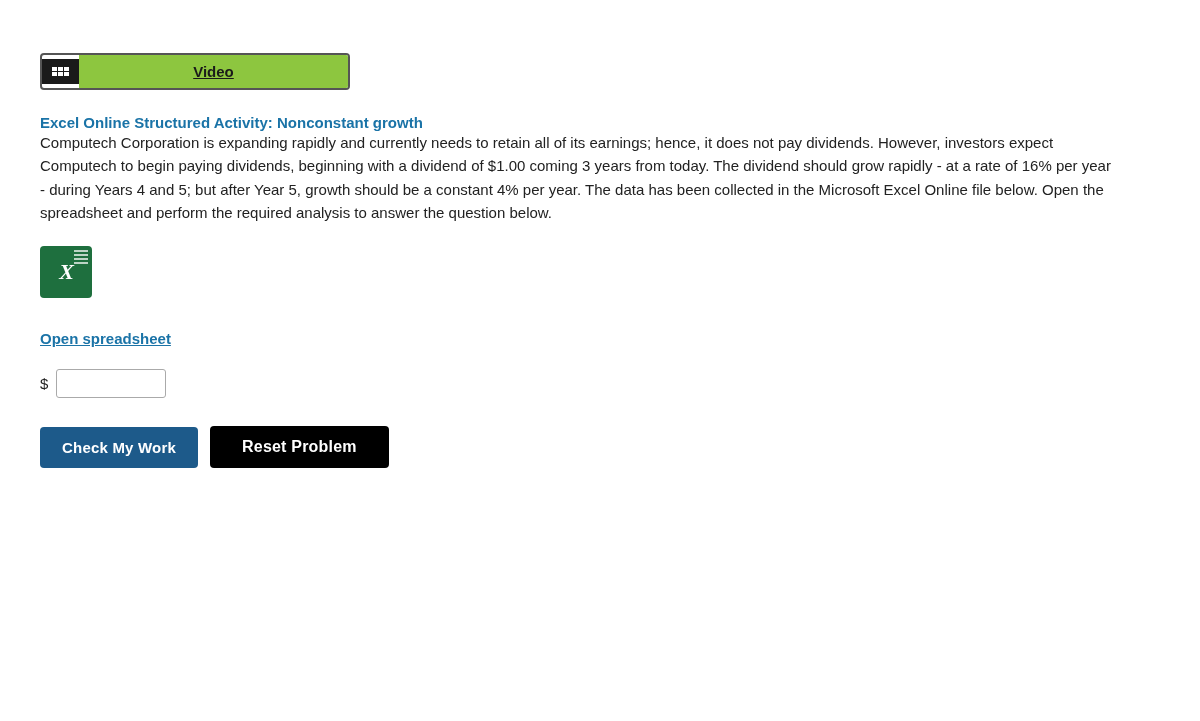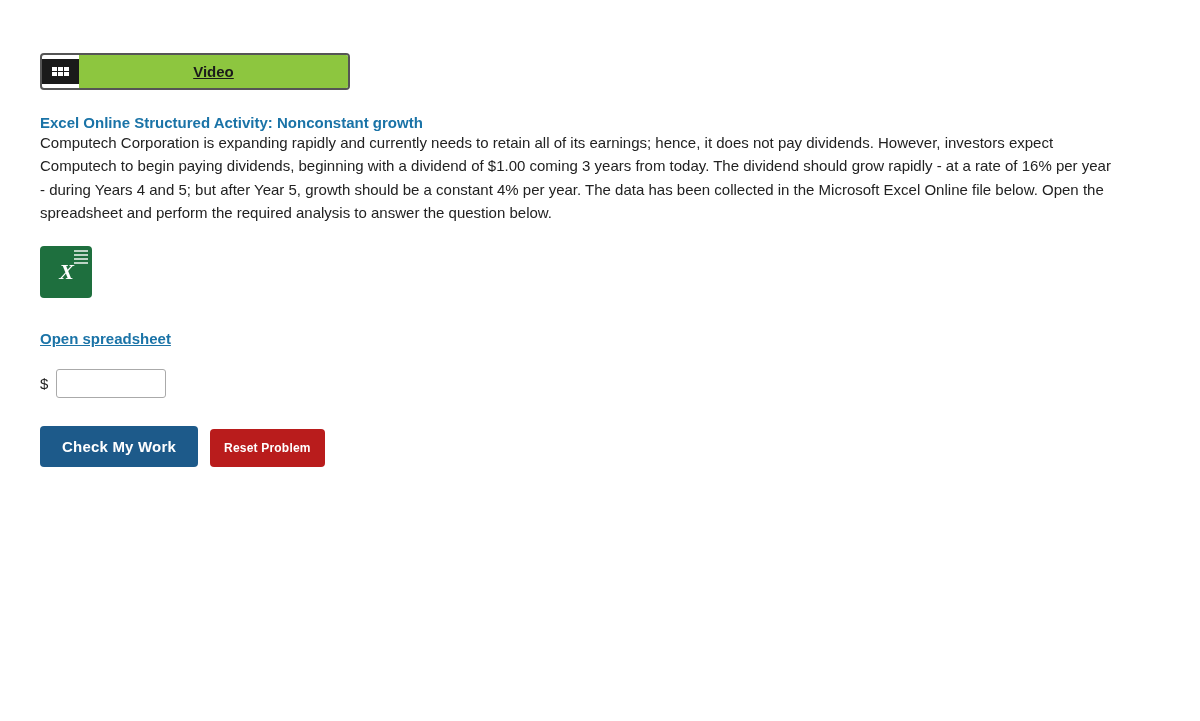--- a/index.html
+++ b/index.html
@@ -180,26 +180,26 @@
       border: none;
       border-radius: 4px;
       padding: 12px 22px;
       font-size: 15px;
       font-weight: 600;
       cursor: pointer;
       letter-spacing: 0.2px;
     }
 
     .btn-reset {
-      background: #b91c1c;
+      background: #000000;
       color: #fff;
       border: none;
       border-radius: 4px;
-      padding: 12px 14px;
-      font-size: 12px;
+      padding: 12px 32px;
+      font-size: 16px;
       font-weight: 600;
       cursor: pointer;
       letter-spacing: 0.2px;
     }
   </style>
 </head>
 <body>
 
 <div class="page-container">
 

